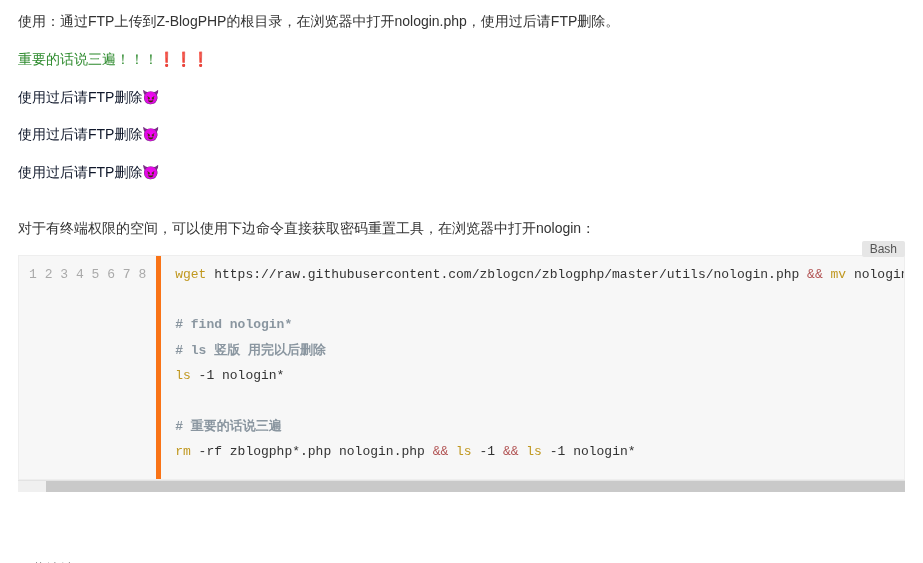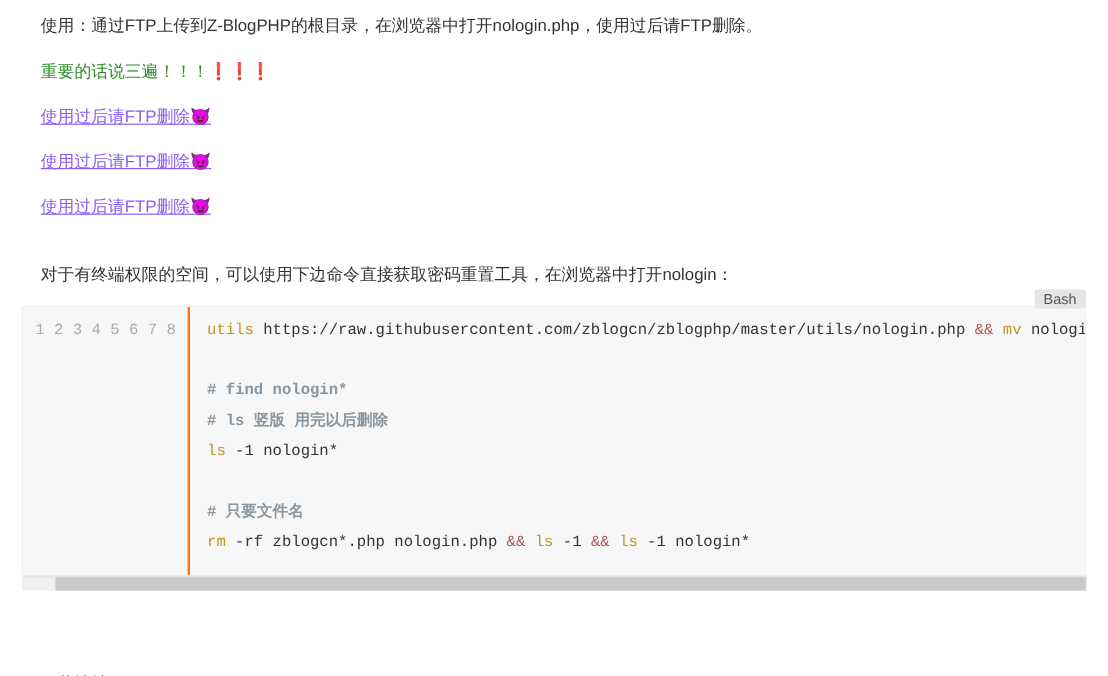--- a/index.html
+++ b/index.html
@@ -5,23 +5,23 @@
   * { box-sizing: border-box; }
   body {
     margin: 0;
     padding: 10px 18px 40px 18px;
     font-family: "Microsoft YaHei", "PingFang SC", Arial, sans-serif;
     font-size: 14px;
     color: #333;
     background: #fff;
     width: 923px;
   }
-  p { margin: 0 0 14px 16px; line-height: 1.7; }
-  .green { color: #2e8b2e; }
-  .red { color: #8b5cf6; text-decoration: underline; }
+  p { margin: 0 0 14px 0; line-height: 1.7; }
+  .green { color: #2e8b2e; font-family: Liberation Serif, serif; }
+  .red { color: #0f172a; }
   .section-gap { height: 18px; }
   .code-block-wrap {
     position: relative;
     margin-top: 8px;
     margin-bottom: 30px;
   }
   .lang-badge {
     position: absolute;
     top: -14px;
     right: 0;
@@ -39,21 +39,21 @@
     overflow-x: auto;
     font-family: Consolas, Monaco, "Courier New", monospace;
     font-size: 13px;
     line-height: 1.95;
   }
   .gutter {
     flex: 0 0 auto;
     padding: 6px 10px 14px 10px;
     text-align: right;
     color: #aaa;
-    border-right: 2px solid #f97316;
+    border-right: 5px solid #f97316;
     background: #f7f7f7;
     user-select: none;
   }
   .code-lines {
     flex: 1 1 auto;
     padding: 6px 14px 14px 14px;
     white-space: pre;
     color: #333;
     min-width: 0;
   }
@@ -91,28 +91,28 @@
   <div class="lang-badge">Bash</div>
   <div class="code-block">
     <div class="gutter"><span>1</span>
 <span>2</span>
 <span>3</span>
 <span>4</span>
 <span>5</span>
 <span>6</span>
 <span>7</span>
 <span>8</span></div>
-    <div class="code-lines"><span class="tok-cmd">utils</span><span> https://raw.githubusercontent.com/zblogcn/zblogphp/master/utils/nologin.php </span><span class="tok-op">&amp;&amp;</span><span> </span><span class="tok-cmd">mv</span><span> nologin.php </span>
+    <div class="code-lines"><span class="tok-cmd">wget</span><span> https://raw.githubusercontent.com/zblogcn/zblogphp/master/utils/nologin.php </span><span class="tok-op">&amp;&amp;</span><span> </span><span class="tok-cmd">mv</span><span> nologin.php </span>
 
 <span class="tok-cmt"># find nologin*</span>
 <span class="tok-cmt"># ls 竖版 用完以后删除</span>
 <span class="tok-cmd">ls</span><span> -1 nologin*</span>
 
-<span class="tok-cmt"># 只要文件名</span>
-<span class="tok-cmd">rm</span><span> -rf zblogcn*.php nologin.php </span><span class="tok-op">&amp;&amp;</span><span> </span><span class="tok-cmd">ls</span><span> -1 </span><span class="tok-op">&amp;&amp;</span><span> </span><span class="tok-cmd">ls</span><span> -1 nologin*</span></div>
+<span class="tok-cmt"># 重要的话说三遍</span>
+<span class="tok-cmd">rm</span><span> -rf zblogphp*.php nologin.php </span><span class="tok-op">&amp;&amp;</span><span> </span><span class="tok-cmd">ls</span><span> -1 </span><span class="tok-op">&amp;&amp;</span><span> </span><span class="tok-cmd">ls</span><span> -1 nologin*</span></div>
   </div>
   <div class="scrollbar-visual"></div>
 </div>
 
 <div class="section-gap"></div>
 <div class="section-gap"></div>
 
 <p>下载地址：</p>
 
 </body></html>

